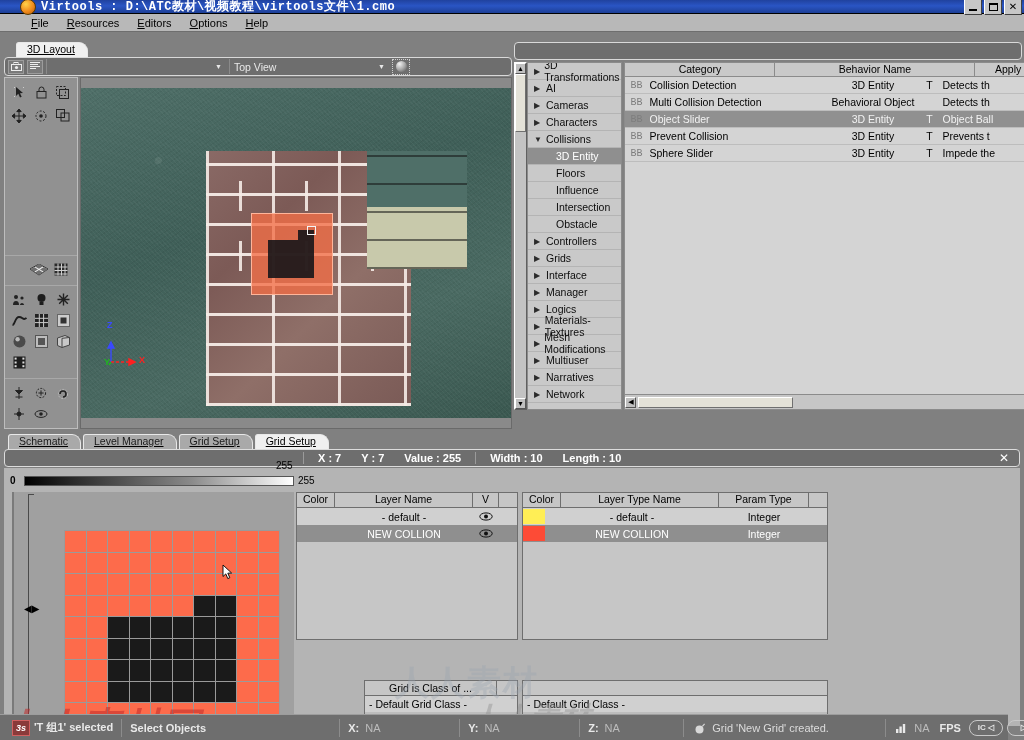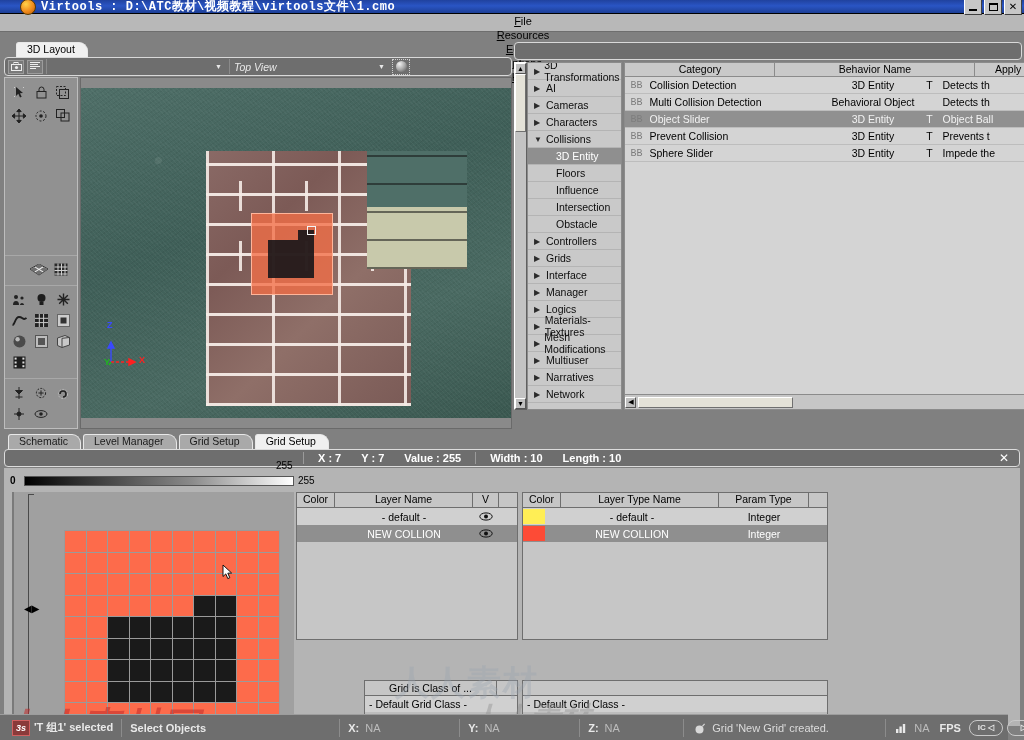--- a/index.html
+++ b/index.html
@@ -37,45 +37,45 @@
   .win-btn {
     width: 18px; height: 16px; background: #c7c7c7;
     border: 1px solid #fff; border-right-color: #404040; border-bottom-color: #404040;
     display: flex; align-items: center; justify-content: center;
     font-size: 10px; line-height: 1; color: #000;
   }
 
   
   .menubar {
     height: 18px; background: #b8b8b8; display: flex; align-items: center;
-    padding-left: 22px; border-bottom: 1px solid #6e6e6e; flex-direction: column;
+    padding-left: 22px; border-bottom: 1px solid #6e6e6e;
   }
   .menu-item { padding: 1px 9px; font-size: 11px; color: #000; }
   .menu-item u { text-decoration: underline; }
 
   
-  .tabstrip { display: flex; align-items: flex-start; height: 15px; padding-left: 8px; gap: 2px; }
+  .tabstrip { display: flex; align-items: flex-start; height: 15px; padding-left: 8px; gap: 2px; text-decoration: underline; }
   .tab {
     height: 15px; padding: 0 12px 0 10px;
     background: #a9a9a9;
     border: 1px solid #e8e8e8; border-bottom: none;
     border-top-left-radius: 3px; border-top-right-radius: 9px;
     font-size: 10.5px; color: #1a1a1a; line-height: 13px;
     white-space: nowrap;
   }
   .tab.active { background: #f0f0f0; color: #000; }
 
   
   .layout-panel {
     position: absolute; left: 4px; top: 42px; width: 508px; height: 390px;
   }
   .view-toolbar {
     margin-top: 0; height: 19px; background: #6e6e6e;
     border: 1px solid #d9d9d9; border-radius: 4px;
-    display: flex; align-items: center; padding: 0 3px; gap: 3px; font-style: italic;
+    display: flex; align-items: center; padding: 0 3px; gap: 3px;
   }
   .tool-icon-sm {
     width: 16px; height: 14px; background: #7a7a7a; border: 1px solid #9c9c9c;
     display: flex; align-items: center; justify-content: center; font-size: 9px; color: #e0e0e0;
   }
   .combo {
     height: 15px; background: #6e6e6e; color: #e8e8e8; font-size: 10.5px;
     display: flex; align-items: center; justify-content: space-between;
     padding: 0 4px; border-left: 1px solid #8a8a8a;
   }

